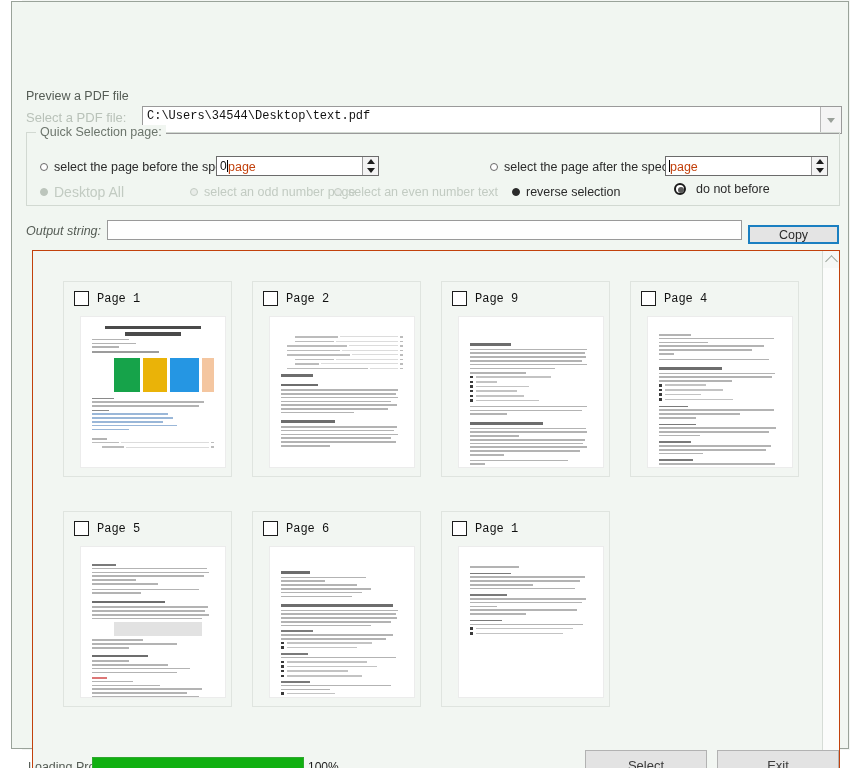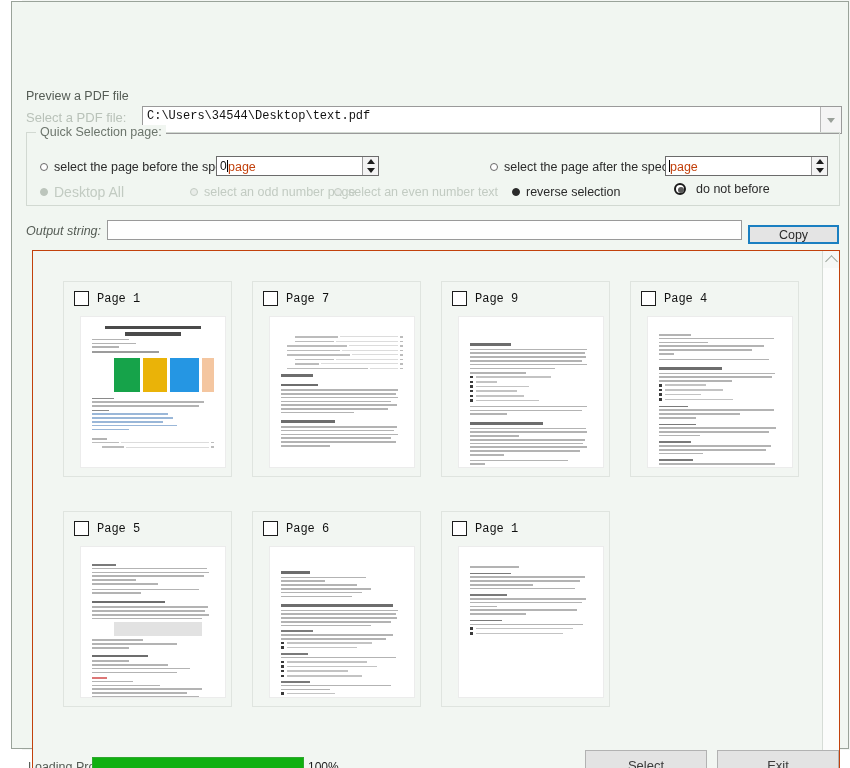--- a/index.html
+++ b/index.html
@@ -427,21 +427,21 @@
                     <span class="t1" style="width:20%"></span>
                     <span class="dots"></span>
                     <span class="t2"></span>
                   </div>
               </div>
             </div>
 
             <div class="card">
               <div class="card-head">
                 <span class="chk"></span>
-                <span class="card-title">Page 7</span>
+                <span class="card-title">Page 2</span>
               </div>
               <div class="thumb">
                 <div style="padding-top:10px"></div>
                 <div class="toc" style="padding-left:14px">
                     <span class="t1" style="width:40%"></span>
                     <span class="dots"></span>
                     <span class="t2"></span>
                   </div>
                 <div class="toc" style="padding-left:14px">
                     <span class="t1" style="width:36%"></span>

